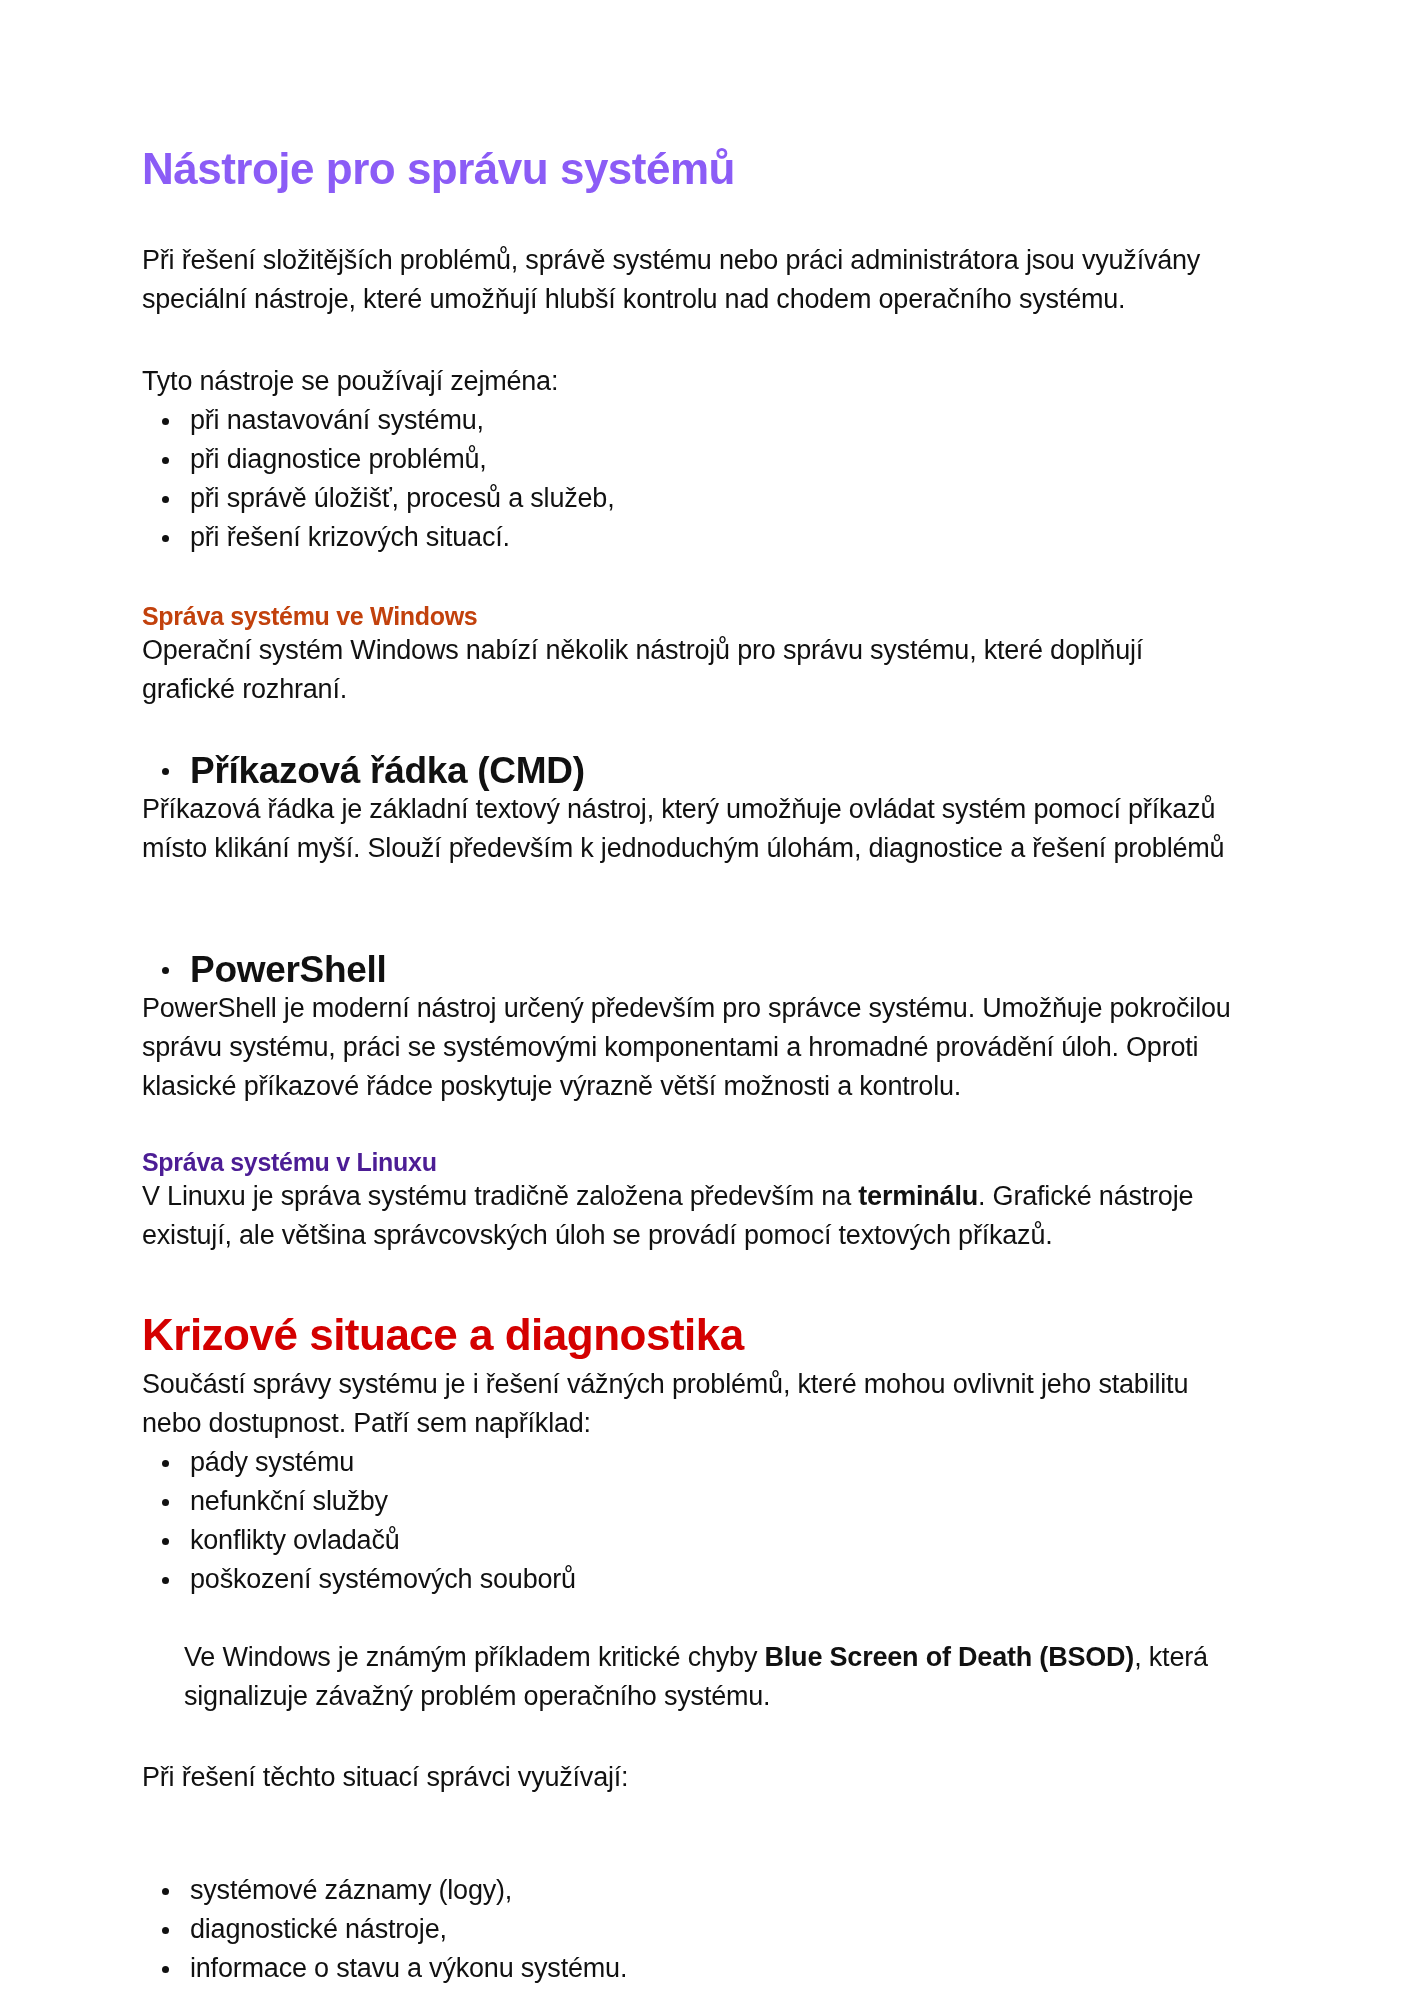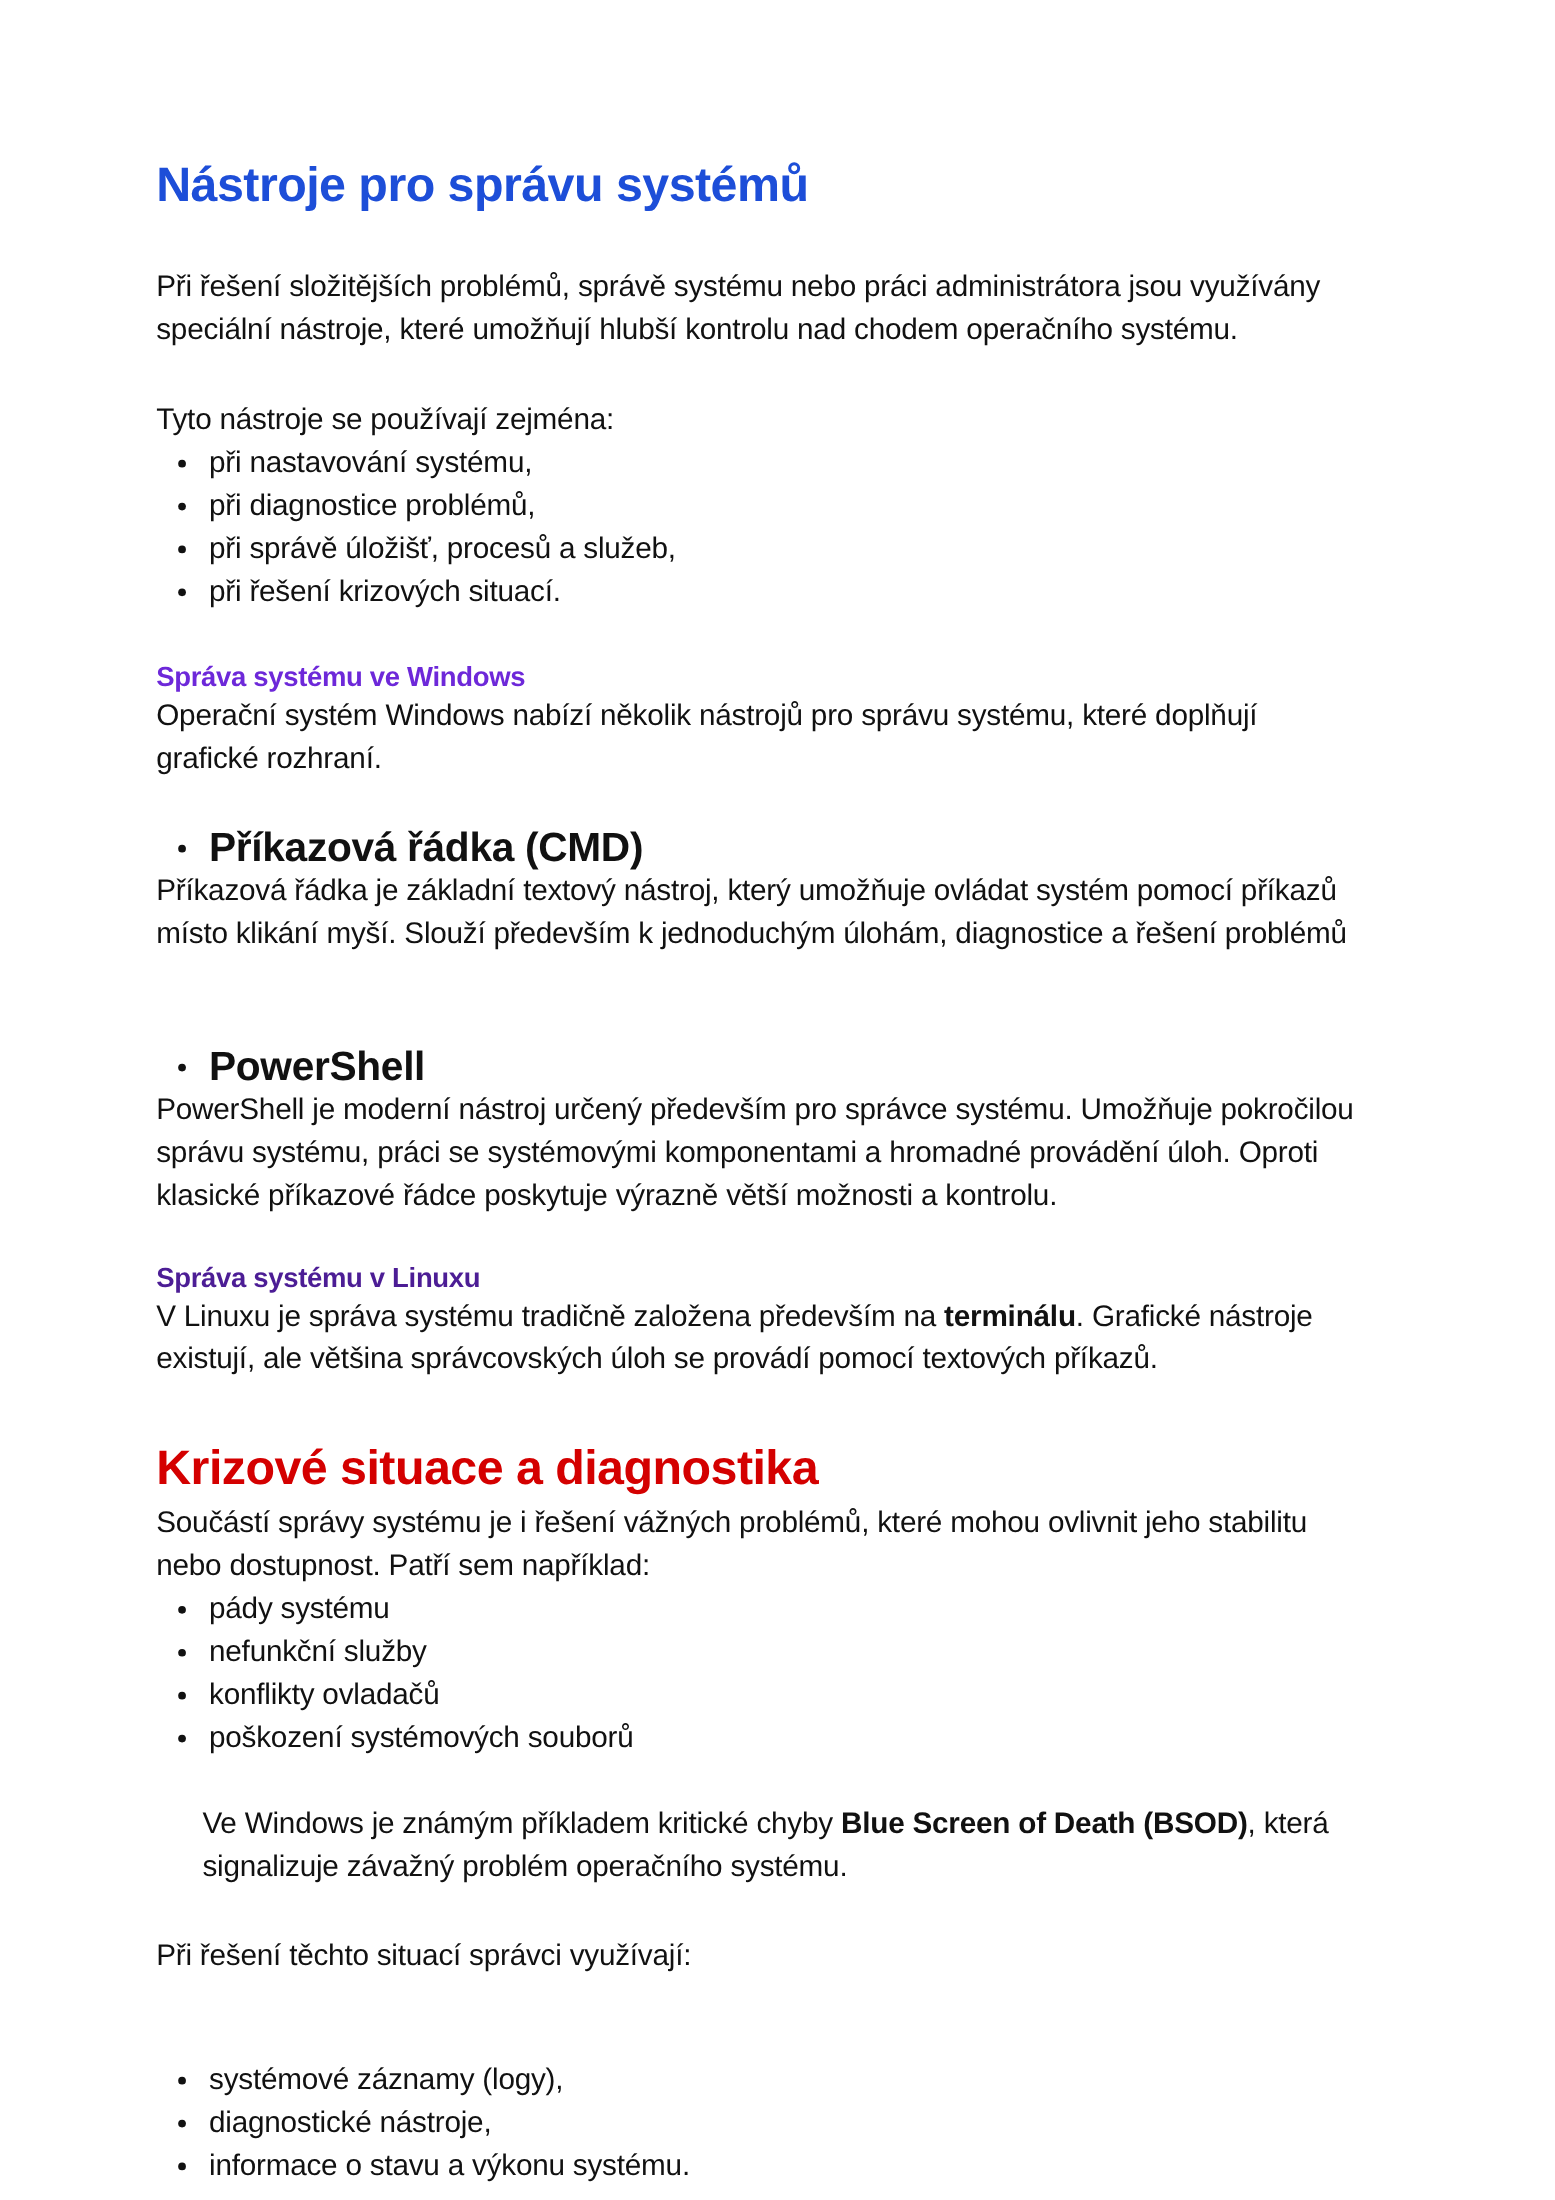--- a/index.html
+++ b/index.html
@@ -96,38 +96,38 @@
       height: 7px;
       border-radius: 50%;
       background: #111111;
     }
   </style>
 </head>
 <body>
 
 <div class="page">
 
-  <h1 class="h1" style="top: 147px; color: #1d4ed8;">Nástroje pro správu systémů</h1>
+  <h1 class="h1" style="top: 147px; color: #8b5cf6;">Nástroje pro správu systémů</h1>
 
   <div class="para" style="top:241px;">
     <span class="line">Při řešení složitějších problémů, správě systému nebo práci administrátora jsou využívány</span>
     <span class="line">speciální nástroje, které umožňují hlubší kontrolu nad chodem operačního systému.</span>
   </div>
 
   <div class="para" style="top:362px;">
     <span class="line">Tyto nástroje se používají zejména:</span>
   </div>
   <ul class="bullets" style="top:401px;">
     <li><span class="dot"></span><span>při nastavování systému,</span></li>
     <li><span class="dot"></span><span>při diagnostice problémů,</span></li>
     <li><span class="dot"></span><span>při správě úložišť, procesů a služeb,</span></li>
     <li><span class="dot"></span><span>při řešení krizových situací.</span></li>
   </ul>
 
-  <h2 class="h2" style="top: 604px; color: #6d28d9;">Správa systému ve Windows</h2>
+  <h2 class="h2" style="top: 604px; color: #c2410c;">Správa systému ve Windows</h2>
   <div class="para" style="top:631px;">
     <span class="line">Operační systém Windows nabízí několik nástrojů pro správu systému, které doplňují</span>
     <span class="line">grafické rozhraní.</span>
   </div>
 
   <div class="tool-heading" style="top:751px;">
     <span class="dot"></span><span>Příkazová řádka (CMD)</span>
   </div>
   <div class="para" style="top:790px;">
     <span class="line">Příkazová řádka je základní textový nástroj, který umožňuje ovládat systém pomocí příkazů</span>

